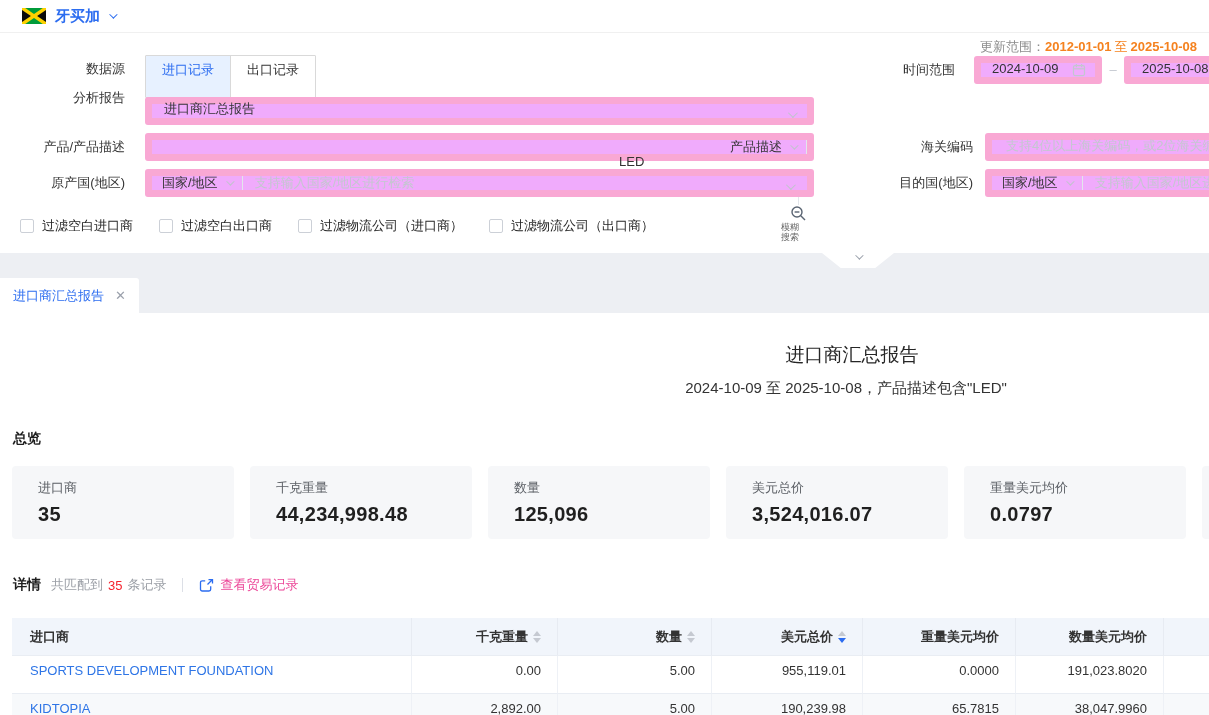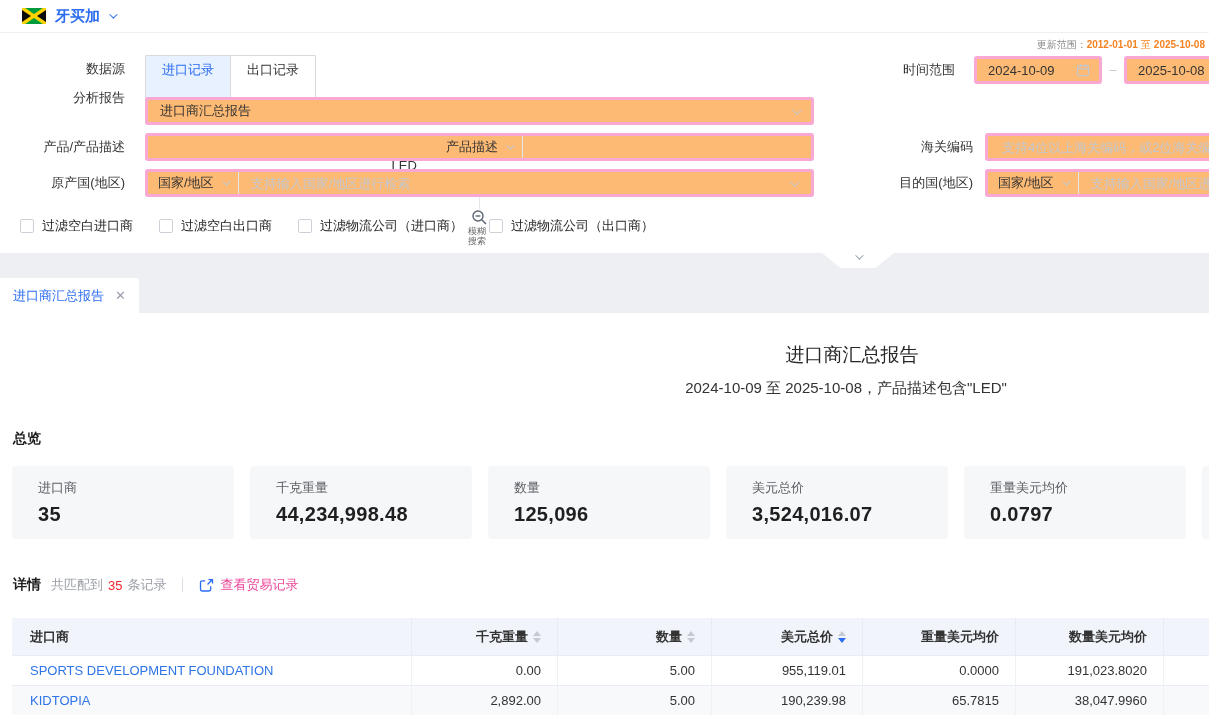--- a/index.html
+++ b/index.html
@@ -10,22 +10,22 @@
   }
   
   .topbar { height:33px; border-bottom:1px solid #f0f0f0; display:flex; align-items:center; padding-left:22px; gap:9px; }
   .country-name { color:#2b6cf0; font-weight:bold; font-size:15px; }
   .chev { display:inline-block; width:7px; height:7px; border-right:1.6px solid #c0c4cc; border-bottom:1.6px solid #c0c4cc; transform:rotate(45deg) translateY(-2px); }
   .chev.blue { border-color:#2b6cf0; }
   .chev.small { width:6px; height:6px; }
   
   .query-panel { position:relative; height:220px; background:#fff; }
   .form-label { position:absolute; width:125px; text-align:right; line-height:28px; color:#333; left:0; }
-  .ctrl { position:absolute; height:28px; border:3px solid #f9a8d4; border-radius:3px; background:#fdba74; display:flex; align-items:center; }
-  .update-range { position:absolute; top:5px; right:4px; font-size:10px; color:#8c8c8c; }
+  .ctrl { position:absolute; height:28px; border:7px solid #f9a8d4; border-radius:3px; background:#f0abfc; display:flex; align-items:flex-end; }
+  .update-range { position:absolute; top:5px; right:12px; font-size:13px; color:#8c8c8c; }
   .update-range b { color:#f5821f; }
   .update-range .zhi { color:#f5821f; font-weight:normal; margin:0 3px; }
   
   .segmented { position:absolute; left:145px; top:22px; height:43px; border:1px solid #d9d9d9; border-radius:1px; display:flex; overflow:hidden; }
   .segment { padding:0 16px; line-height:27px; font-size:13px; color:#333; background:#fff; cursor:pointer; }
   .segment.active { background:#e7f1ff; color:#2b6cf0; }
   .segment + .segment { border-left:1px solid #d9d9d9; }
   
   .sel-text { font-size:13px; color:#333; }
   input.txt { border:none; outline:none; font-size:13px; color:#333; font-family:inherit; flex:1; min-width:0; background:transparent; }
@@ -58,21 +58,21 @@
   .muted { color:#9b9fa6; }
   .count-red { color:#f5222d; margin:0 5px; }
   .detail-div { width:1px; height:14px; background:#dcdfe6; margin:0 16px; }
   .trade-link { color:#ec4899; display:flex; align-items:center; gap:6px; cursor:pointer; }
   
   .tbl { position:absolute; top:305px; left:12px; width:1212px; }
   .trow { display:grid; grid-template-columns:400px 146px 154px 151px 153px 148px 60px; }
   .thead { background:#f1f5fb; }
   .th { line-height:37px; font-weight:bold; color:#333; padding:0 16px; text-align:right; border-right:1px solid #e7ebf2; white-space:nowrap; display:flex; align-items:center; justify-content:flex-end; gap:5px; }
   .th.first { text-align:left; justify-content:flex-start; padding-left:18px; }
-  .td { line-height:30px; height:30px; padding:0 16px; text-align:right; border-right:1px solid #eef1f6; border-bottom:1px solid #e9edf3; white-space:nowrap; overflow:hidden; }
+  .td { line-height:30px; height:38px; padding:0 16px; text-align:right; border-right:1px solid #eef1f6; border-bottom:1px solid #e9edf3; white-space:nowrap; overflow:hidden; }
   .td.first { text-align:left; padding-left:18px; }
   .trow.body-alt { background:#f7f9fb; }
   .trow.body-row { background:#fff; border-top:1px solid #e9edf3; }
   .importer-link { color:#2e75e6; cursor:pointer; }
   .sorter { display:inline-flex; flex-direction:column; gap:2px; }
   .sorter i { display:block; width:0; height:0; border-left:4px solid transparent; border-right:4px solid transparent; }
   .sorter .up { border-bottom:5px solid #c5c9d1; }
   .sorter .down { border-top:5px solid #c5c9d1; }
   .sorter .down.active { border-top-color:#2b6cf0; }
   svg { display:block; }

